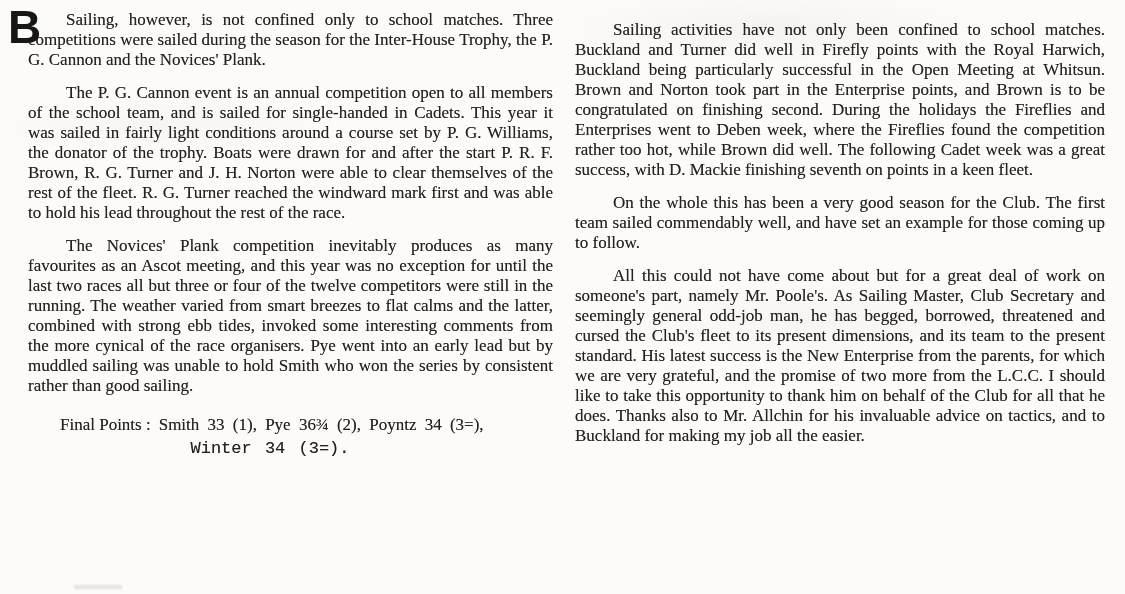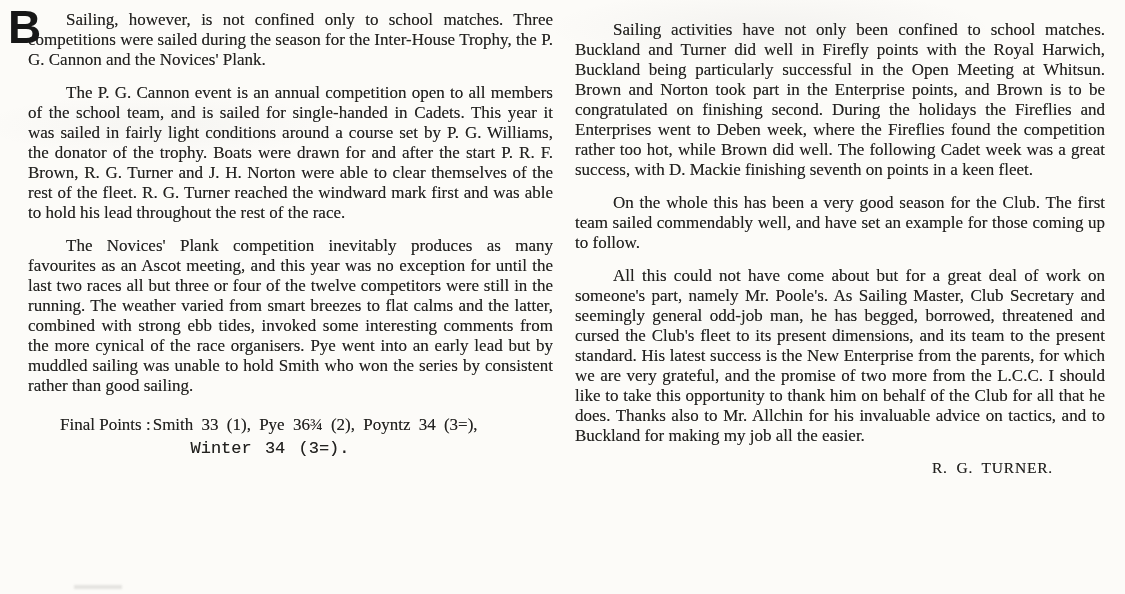--- a/index.html
+++ b/index.html
@@ -42,21 +42,21 @@
     font-size: 46px;
     line-height: 1;
     color: #171717;
   }
   .final-points {
     margin: 17px 0 0 32px;
     font-size: 17px;
     line-height: 24px;
     text-shadow: 0 0 0.5px rgba(20,20,20,0.45);
   }
-  .fp-line1 .fp-label { margin-right: 2px; }
+  .fp-line1 .fp-label { margin-right: 8px; }
   .fp-line1 .fp-text  { word-spacing: 4px; }
   .fp-line2 {
     text-align: center;
     word-spacing: 3px;
     width: 420px;
     font-family: Liberation Mono, monospace;
   }
   .signature {
     margin-top: 9px;
     padding-right: 52px;
@@ -95,19 +95,18 @@
         </div>
         <div class="fp-line2">Winter 34 (3=).</div>
       </div>
     </div>
 
     <div class="col col-right">
       <p class="body-para">Sailing activities have not only been confined to school matches.  Buckland and Turner did well in Firefly points with the Royal Harwich, Buckland being particularly successful in the Open Meeting at Whitsun.  Brown and Norton took part in the Enterprise points, and Brown is to be congratulated on finishing second.  During the holidays the Fireflies and Enterprises went to Deben week, where the Fireflies found the competition rather too hot, while Brown did well.  The following Cadet week was a great success, with D. Mackie finishing seventh on points in a keen fleet.</p>
       <p class="body-para">On the whole this has been a very good season for the Club. The first team sailed commendably well, and have set an example for those coming up to follow.</p>
       <p class="body-para">All this could not have come about but for a great deal of work on someone's part, namely Mr. Poole's.  As Sailing Master, Club Secretary and seemingly general odd-job man, he has begged, borrowed, threatened and cursed the Club's fleet to its present dimensions, and its team to the present standard.  His latest success is the New Enterprise from the parents, for which we are very grateful, and the promise of two more from the L.C.C.  I should like to take this opportunity to thank him on behalf of the Club for all that he does.  Thanks also to Mr. Allchin for his invaluable advice on tactics, and to Buckland for making my job all the easier.</p>
 
-      <div class="signature">R. G. TURNER.</div>
     </div>
 
   </div>
 
   <div class="smudge"></div>
 </div>
 
 </body></html>

